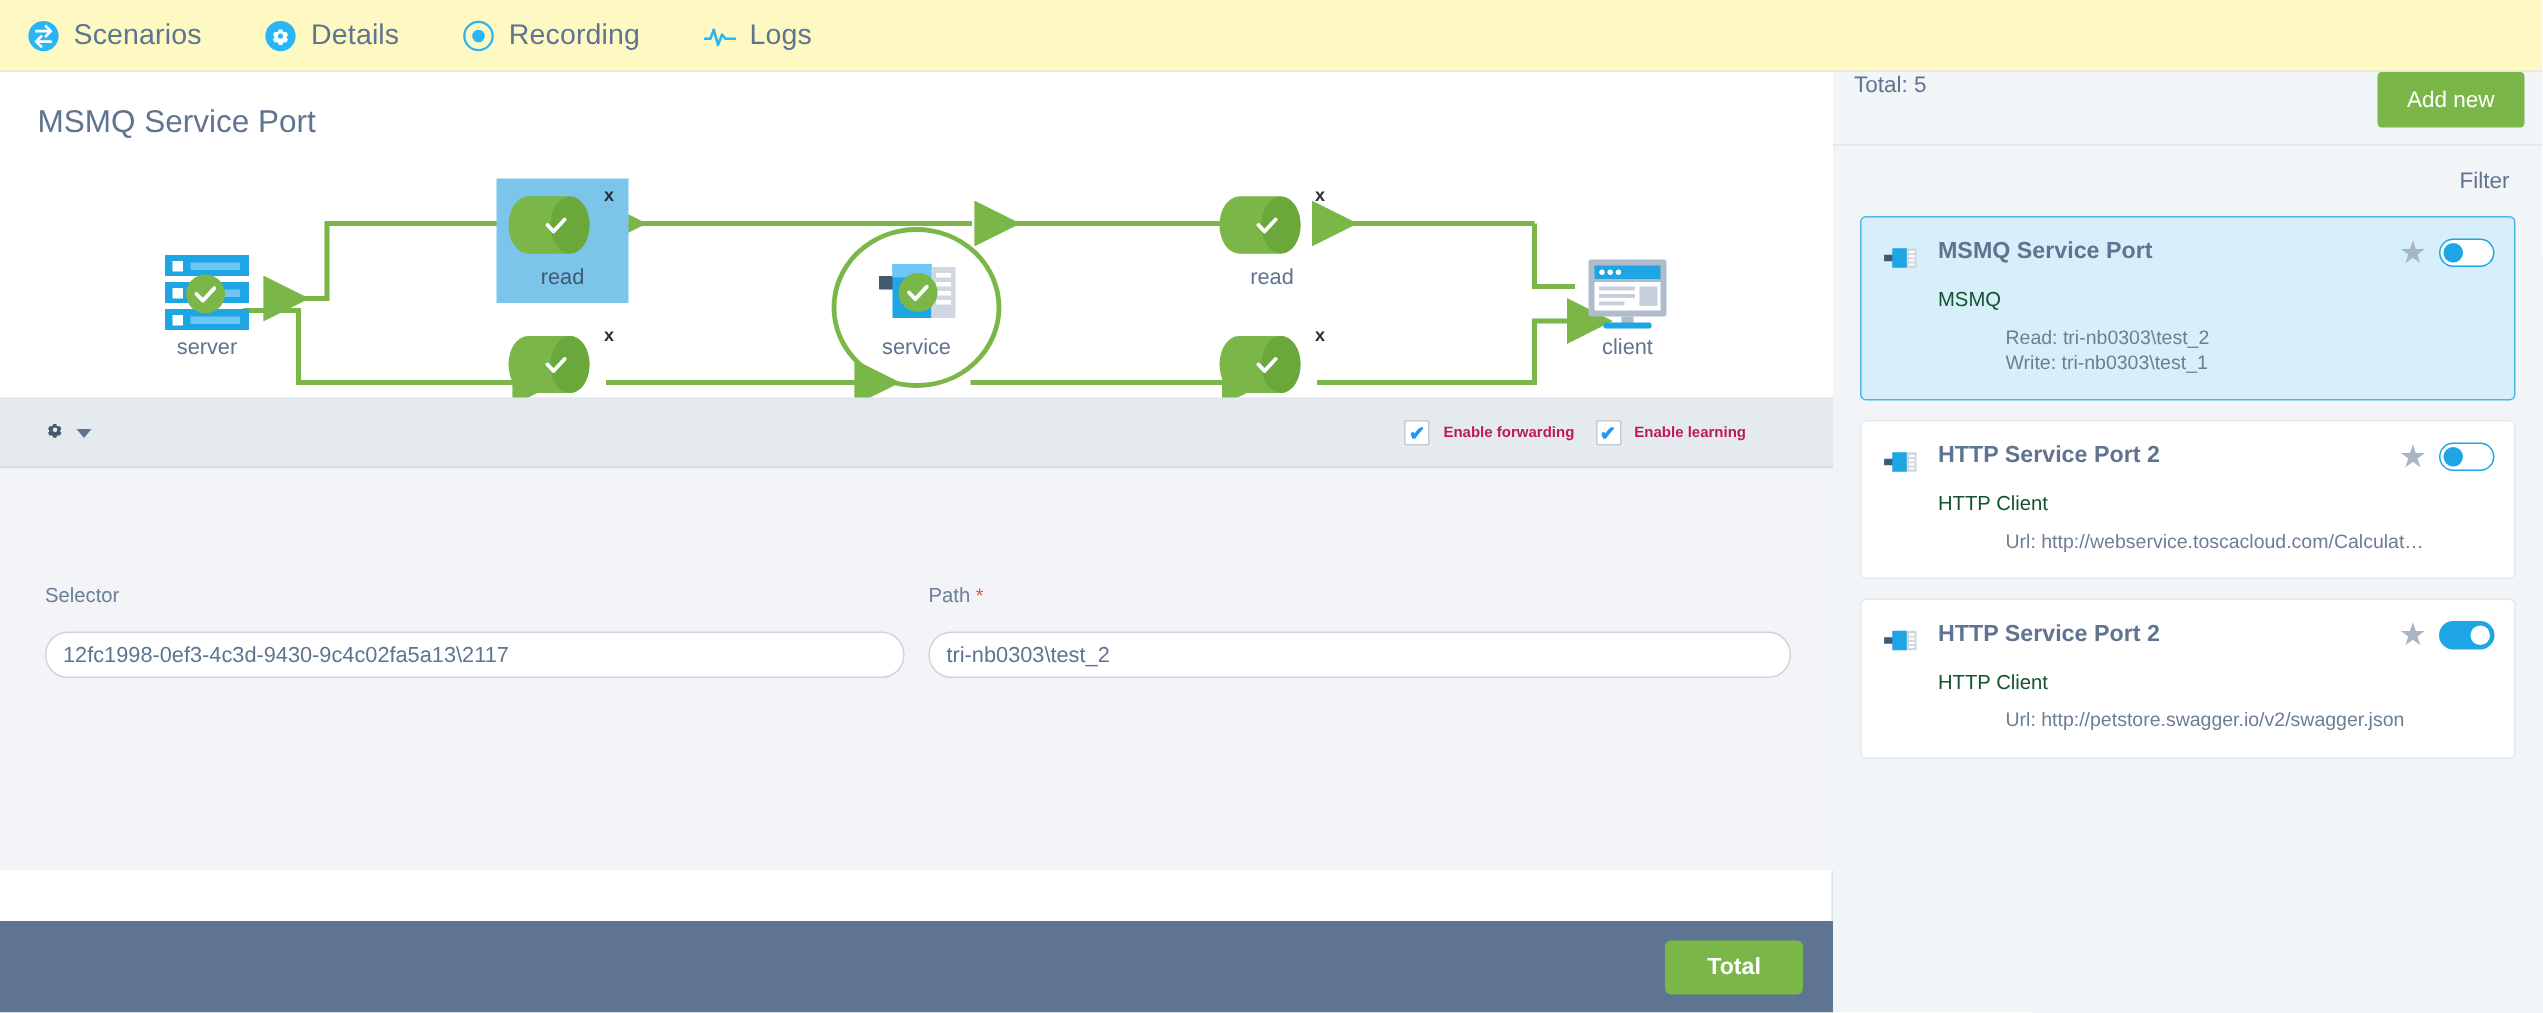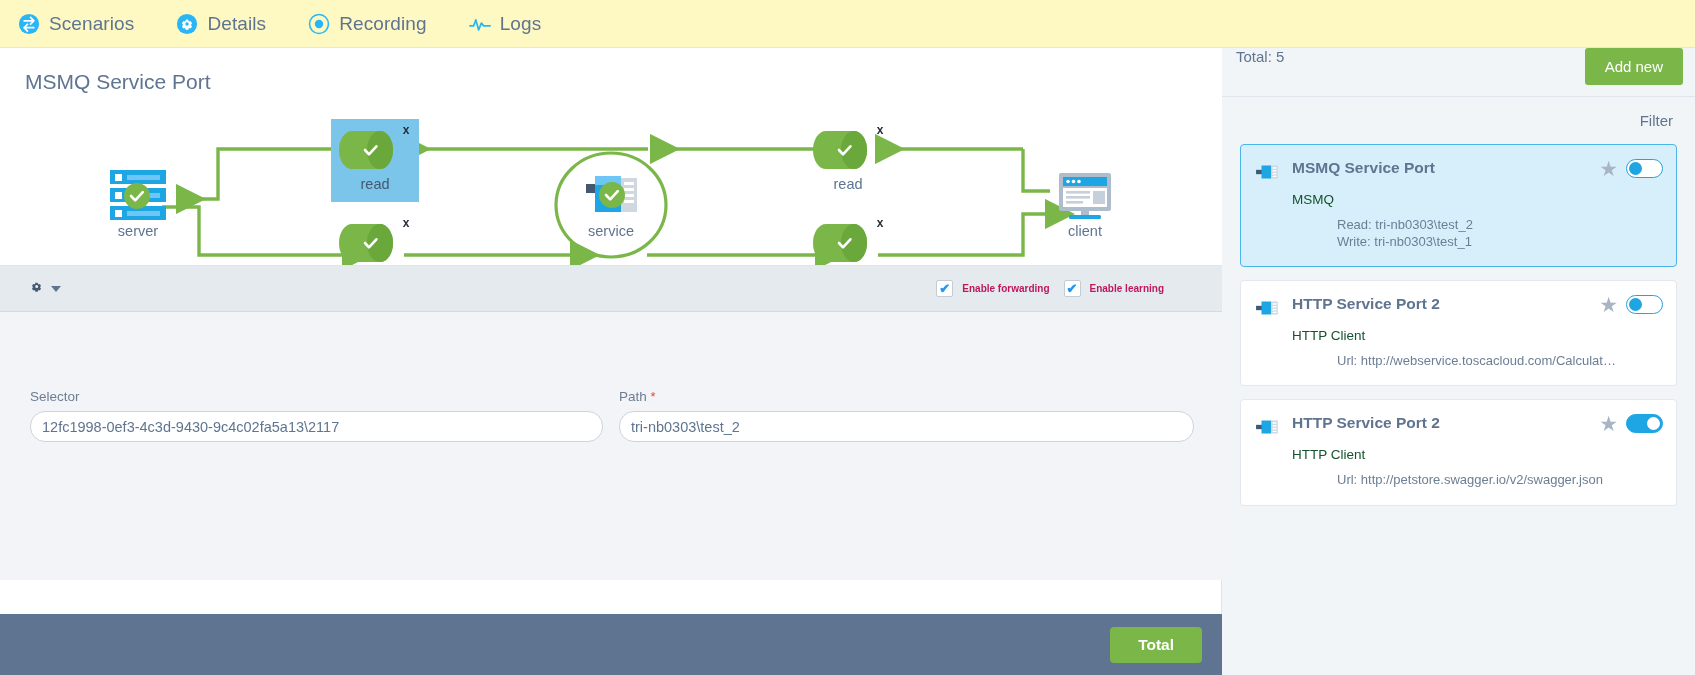--- a/index.html
+++ b/index.html
@@ -66,21 +66,21 @@
     display:flex;align-items:center;justify-content:center;
     font-size:13px;color:#2196f3;line-height:1;font-weight:bold;
   }
   .chk-label{ font-size:10px; color:#be185d;font-weight:bold; }
 
   
   .form{
     position:relative; width:1222px; height:268px; background:#f2f4f7;
   }
   .field{ position:absolute; }
-  .field .lbl{ font-size:13.5px; color:#6c7e95; margin-bottom:7px; display:block; }
+  .field .lbl{ font-size:13.5px; color:#6c7e95; margin-bottom:17px; display:block; }
   .field .req{ color:#e8443b; font-size:13px; }
   .field input{
     width:100%; height:31px; padding:12px 11px;
     border:1px solid #ccd4dd; border-radius:15px; background:#fff;
     font-family:"Liberation Sans", sans-serif; font-size:14.5px; color:#5f7490;
     outline:none;
   }
   #field-selector{ left:30px; top:77px; width:573px; }
   #field-path{ left:619px; top:77px; width:575px; }
 

